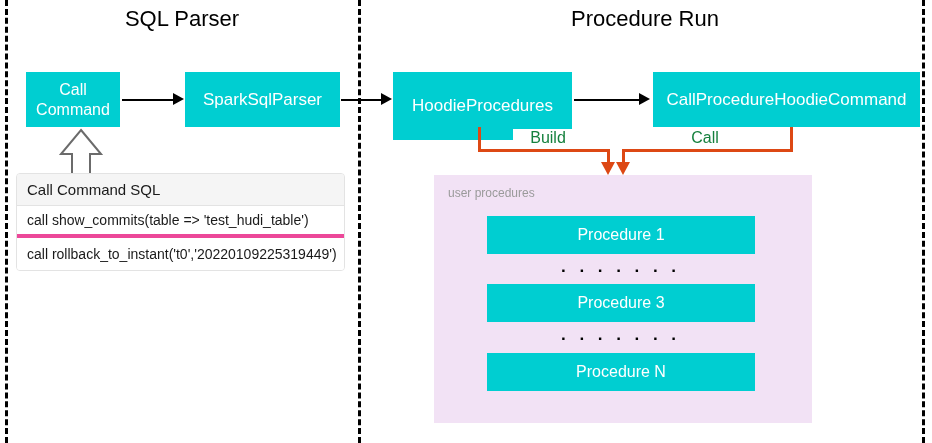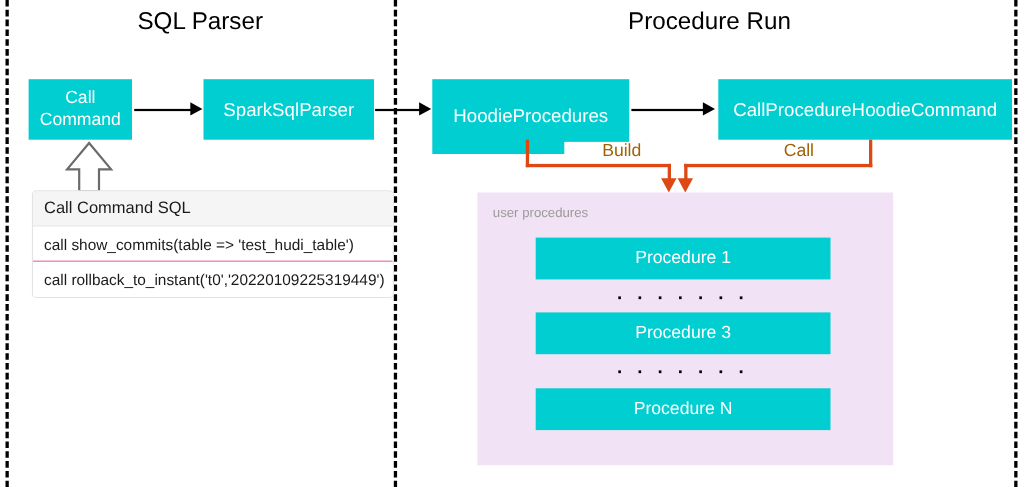--- a/index.html
+++ b/index.html
@@ -91,43 +91,43 @@
     white-space: nowrap;
   }
   .sql-row.header {
     background: #f5f5f5;
     border-bottom: 1px solid #e3e3e3;
     height: 32px;
     font-size: 15px;
   }
   .sql-row.body {
     background: #ffffff;
-    border-bottom: 1px solid #ec4899;
+    border-bottom: 4px solid #ec4899;
     height: 32px;
   }
   .sql-row.body.last { border-bottom: none; }
 
   
   .orange-seg {
     position: absolute;
     background: #DD4814;
   }
   .orange-head {
     position: absolute;
     width: 0;
     height: 0;
     border-left: 7px solid transparent;
     border-right: 7px solid transparent;
     border-top: 13px solid #DD4814;
   }
   .edge-label {
     position: absolute;
     font-size: 16px;
-    color: #a16207;
-    text-align: right;
+    color: #15803d;
+    text-align: center;
     white-space: nowrap;
     background: #ffffff;
     line-height: 18px;
   }
 
   
   .proc-panel {
     position: absolute;
     background: #F2E2F5;
   }
@@ -183,21 +183,21 @@
 
   <div class="arrow-line" style="left:341px; top:99px; width:42px;"></div>
   <div class="arrow-head" style="left:381px; top:93px;"></div>
 
   <div class="hollow-arrow" style="left:58px; top:128px; width:46px; height:48px;">
     <svg width="46" height="48" viewBox="0 0 46 48">
       <polygon points="23,2 43,26 32,26 32,46 14,46 14,26 3,26" fill="#ffffff" stroke="#6b6b6b" stroke-width="2" stroke-linejoin="miter"></polygon>
     </svg>
   </div>
 
-  <div class="sql-table" style="left:29px; top:173px; width:329px; height:98px;">
+  <div class="sql-table" style="left:16px; top:173px; width:329px; height:98px;">
     <div class="sql-row header">Call Command SQL</div>
     <div class="sql-row body">call show_commits(table =&gt; 'test_hudi_table')</div>
     <div class="sql-row body last">call rollback_to_instant('t0','20220109225319449')</div>
   </div>
 
   <div class="tealbox" style="left:393px; top:72px; width:179px; height:68px;">
     <span>HoodieProcedures</span>
   </div>
 
   <div class="arrow-line" style="left:574px; top:99px; width:66px;"></div>

